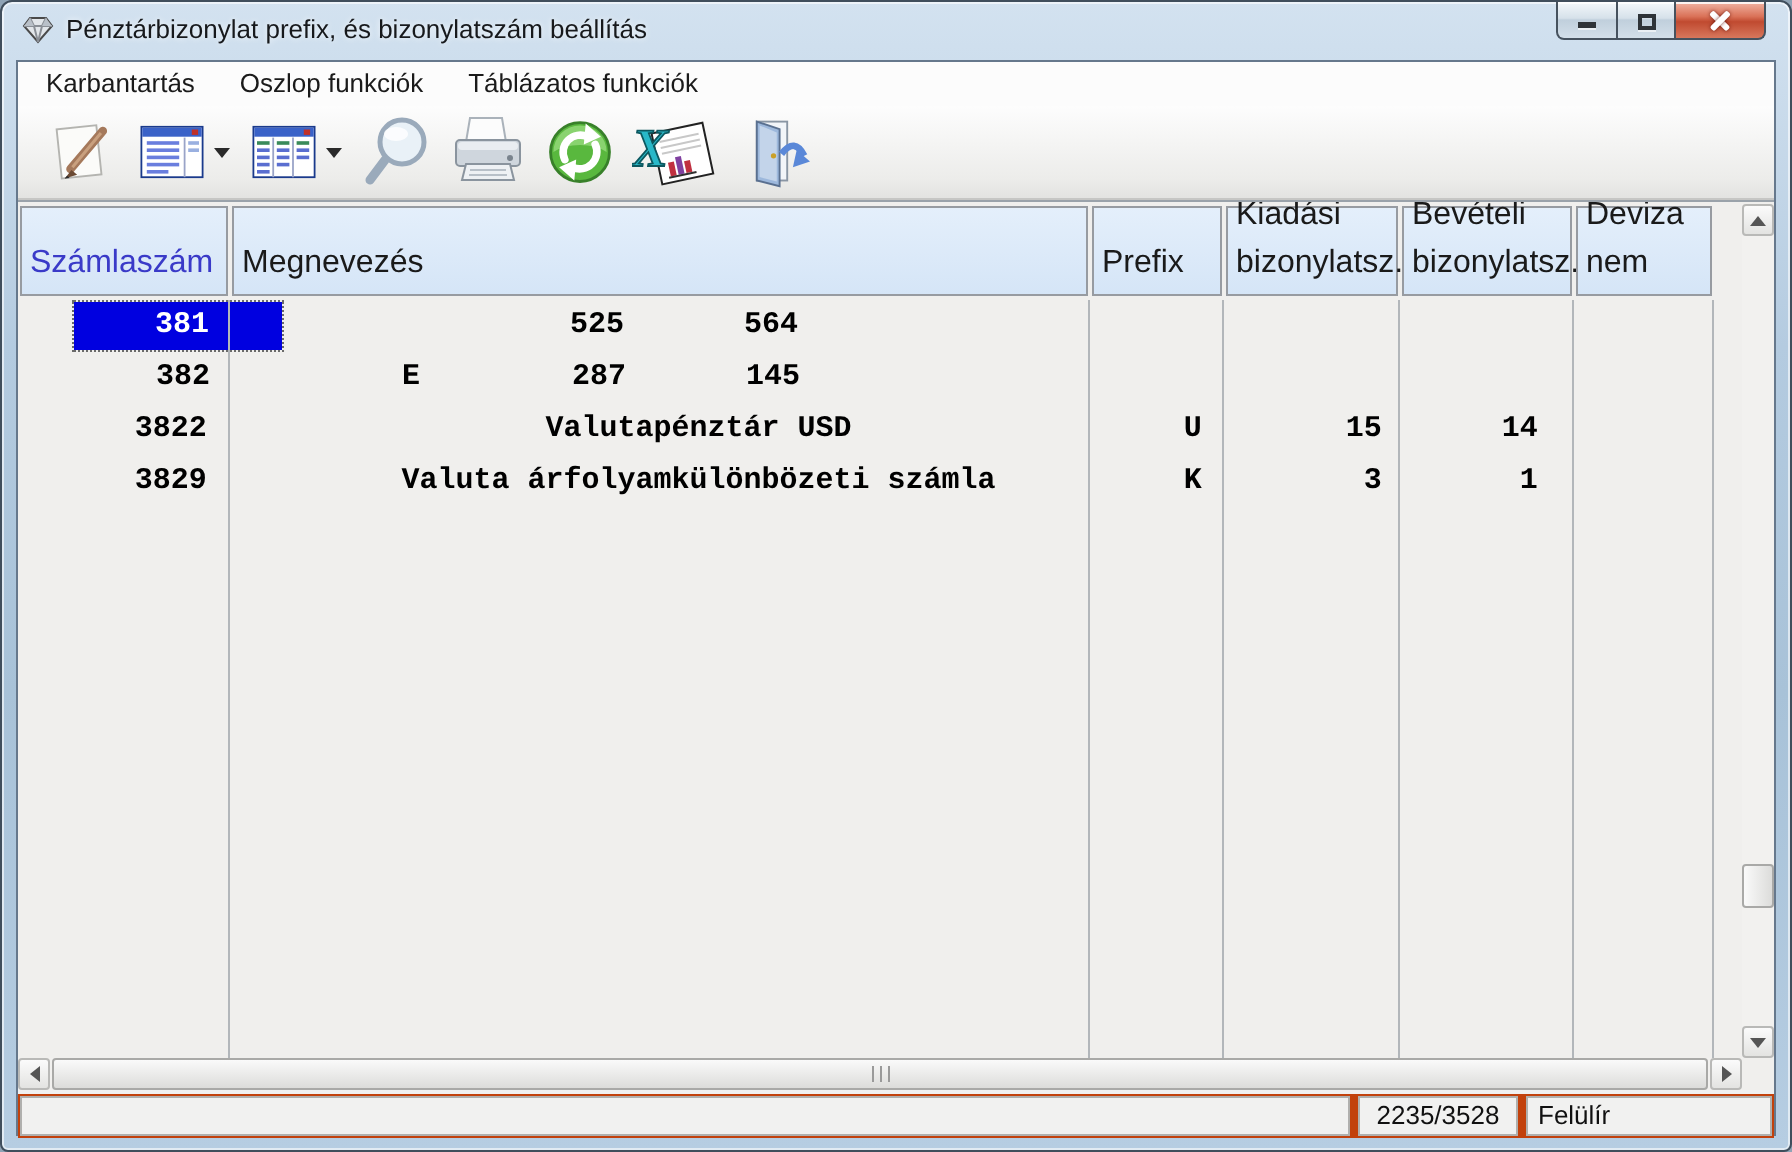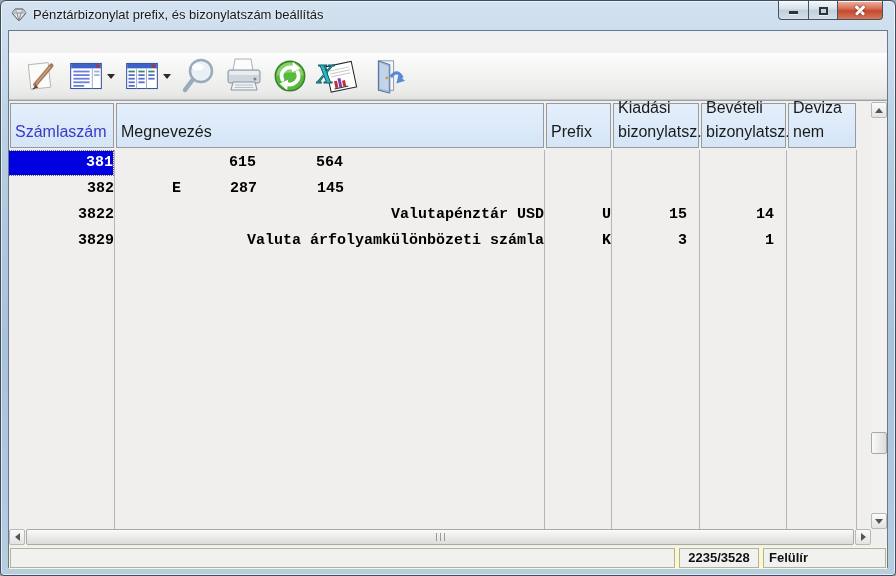--- a/index.html
+++ b/index.html
@@ -67,21 +67,21 @@
   .hcell.sorted { color:#3a3ac8; }
 
   .grid-body { position:absolute; left:0; top:49px; right:0; bottom:0; }
   .col-line { position:absolute; top:0; bottom:0; width:1px; background:#b2b6ba; }
 
   .grid-row { display:flex; height:26px; align-items:center; }
   .cell { font-family:"Liberation Mono", monospace; font-weight:bold; font-size:15px;
           color:#000; height:24px; line-height:24px; overflow:hidden; white-space:nowrap; }
   .w0 { width:105px; } .w1 { width:430px; } .w2 { width:67px; }
   .w3 { width:88px; }  .w4 { width:87px; }  .w5 { width:70px; }
-  .al { padding-left:4px; text-align:right; }
+  .al { padding-left:4px; text-align:center;margin-left:28px; }
   .ar { padding-right:12px; text-align:right; }
   .cell.sel { background:#0000e0; color:#fff; width:104px; outline:1.5px dotted #6a6a6a; outline-offset:0; }
 
   
   .vscroll { position:absolute; right:0; top:1px; bottom:16px; width:16px; background:#f2f1ef; }
   .hscroll { position:absolute; left:0; right:16px; bottom:0; height:16px; background:#f2f1ef; }
   .sb-btn { position:absolute; width:16px; height:16px;
             background:linear-gradient(#fbfbfb,#e3e3e1); border:1px solid #b9b9b7; border-radius:2px;
             display:flex; align-items:center; justify-content:center; }
   .vscroll .up   { top:0; left:0; }
@@ -95,21 +95,21 @@
   .v-thumb { position:absolute; left:0; top:330px; width:16px; height:22px;
              background:linear-gradient(90deg,#fafafa,#dcdcda); border:1px solid #a9a9a7; border-radius:2px; }
   .h-thumb { position:absolute; left:17px; right:17px; top:0; height:16px;
              background:linear-gradient(#fafafa,#dcdcda); border:1px solid #a9a9a7; border-radius:2px;
              display:flex; align-items:center; justify-content:center; }
   .h-grip { width:9px; height:8px;
             background:repeating-linear-gradient(90deg,#9a9a9a 0 1px,transparent 1px 4px); }
   .sb-corner { position:absolute; right:0; bottom:0; width:16px; height:16px; background:#f0efed; }
 
   
-  .statusbar { position:absolute; left:0; right:0; top:516px; height:22px; background:#fef9c3;font-weight:bold; }
+  .statusbar { position:absolute; left:0; right:0; top:516px; height:22px; background:#c2410c; }
   .spanel { position:absolute; top:1px; height:20px; border:1px solid #b0b0ae; background:#f1f1f0;
             font-size:13px; color:#111; line-height:18px; }
   .sp-main { left:1px; width:665px; }
   .sp-pos  { left:670px; width:80px; text-align:center; }
   .sp-mode { left:754px; right:1px; padding-left:5px; }
 </style>
 </head>
 <body>
 
 <div class="window">
@@ -132,20 +132,25 @@
           <span class="glyph-max"></span>
         </div>
       <div class="cap-btn cap-close">
           <span class="glyph-close"></span>
         </div>
     </div>
   </div>
 
   <div class="client">
 
+    <div class="menubar">
+      <span class="menu-item">Karbantartás</span>
+      <span class="menu-item">Oszlop funkciók</span>
+      <span class="menu-item">Táblázatos funkciók</span>
+    </div>
 
     <div class="toolbar">
 
       <div class="tool-btn">
         <svg viewBox="0 0 40 40" width="38" height="38">
           <g transform="rotate(-6 19 20)">
             <rect x="9" y="7" width="21" height="26" fill="#fbfbf9" stroke="#b4b4b0"></rect>
           </g>
           <line x1="32" y1="9" x2="15" y2="29" stroke="#a5795b" stroke-width="4.5" stroke-linecap="round"></line>
           <line x1="31" y1="10" x2="16" y2="28" stroke="#c9a07e" stroke-width="1.6"></line>
@@ -283,21 +288,21 @@
           <div class="col-line" style="left:105px"></div>
           <div class="col-line" style="left:535px"></div>
           <div class="col-line" style="left:602px"></div>
           <div class="col-line" style="left:690px"></div>
           <div class="col-line" style="left:777px"></div>
           <div class="col-line" style="left:847px"></div>
 
           <div class="grid-row">
             <div class="cell sel w0 al">381</div>
             <div class="cell w2 al"></div>
-            <div class="cell w3 ar">615</div>
+            <div class="cell w3 ar">525</div>
             <div class="cell w4 ar">564</div>
             <div class="cell w5 al"></div>
           </div>
           <div class="grid-row">
             <div class="cell w0 al">382</div>
             <div class="cell w2 al">E</div>
             <div class="cell w3 ar">287</div>
             <div class="cell w4 ar">145</div>
             <div class="cell w5 al"></div>
           </div>

